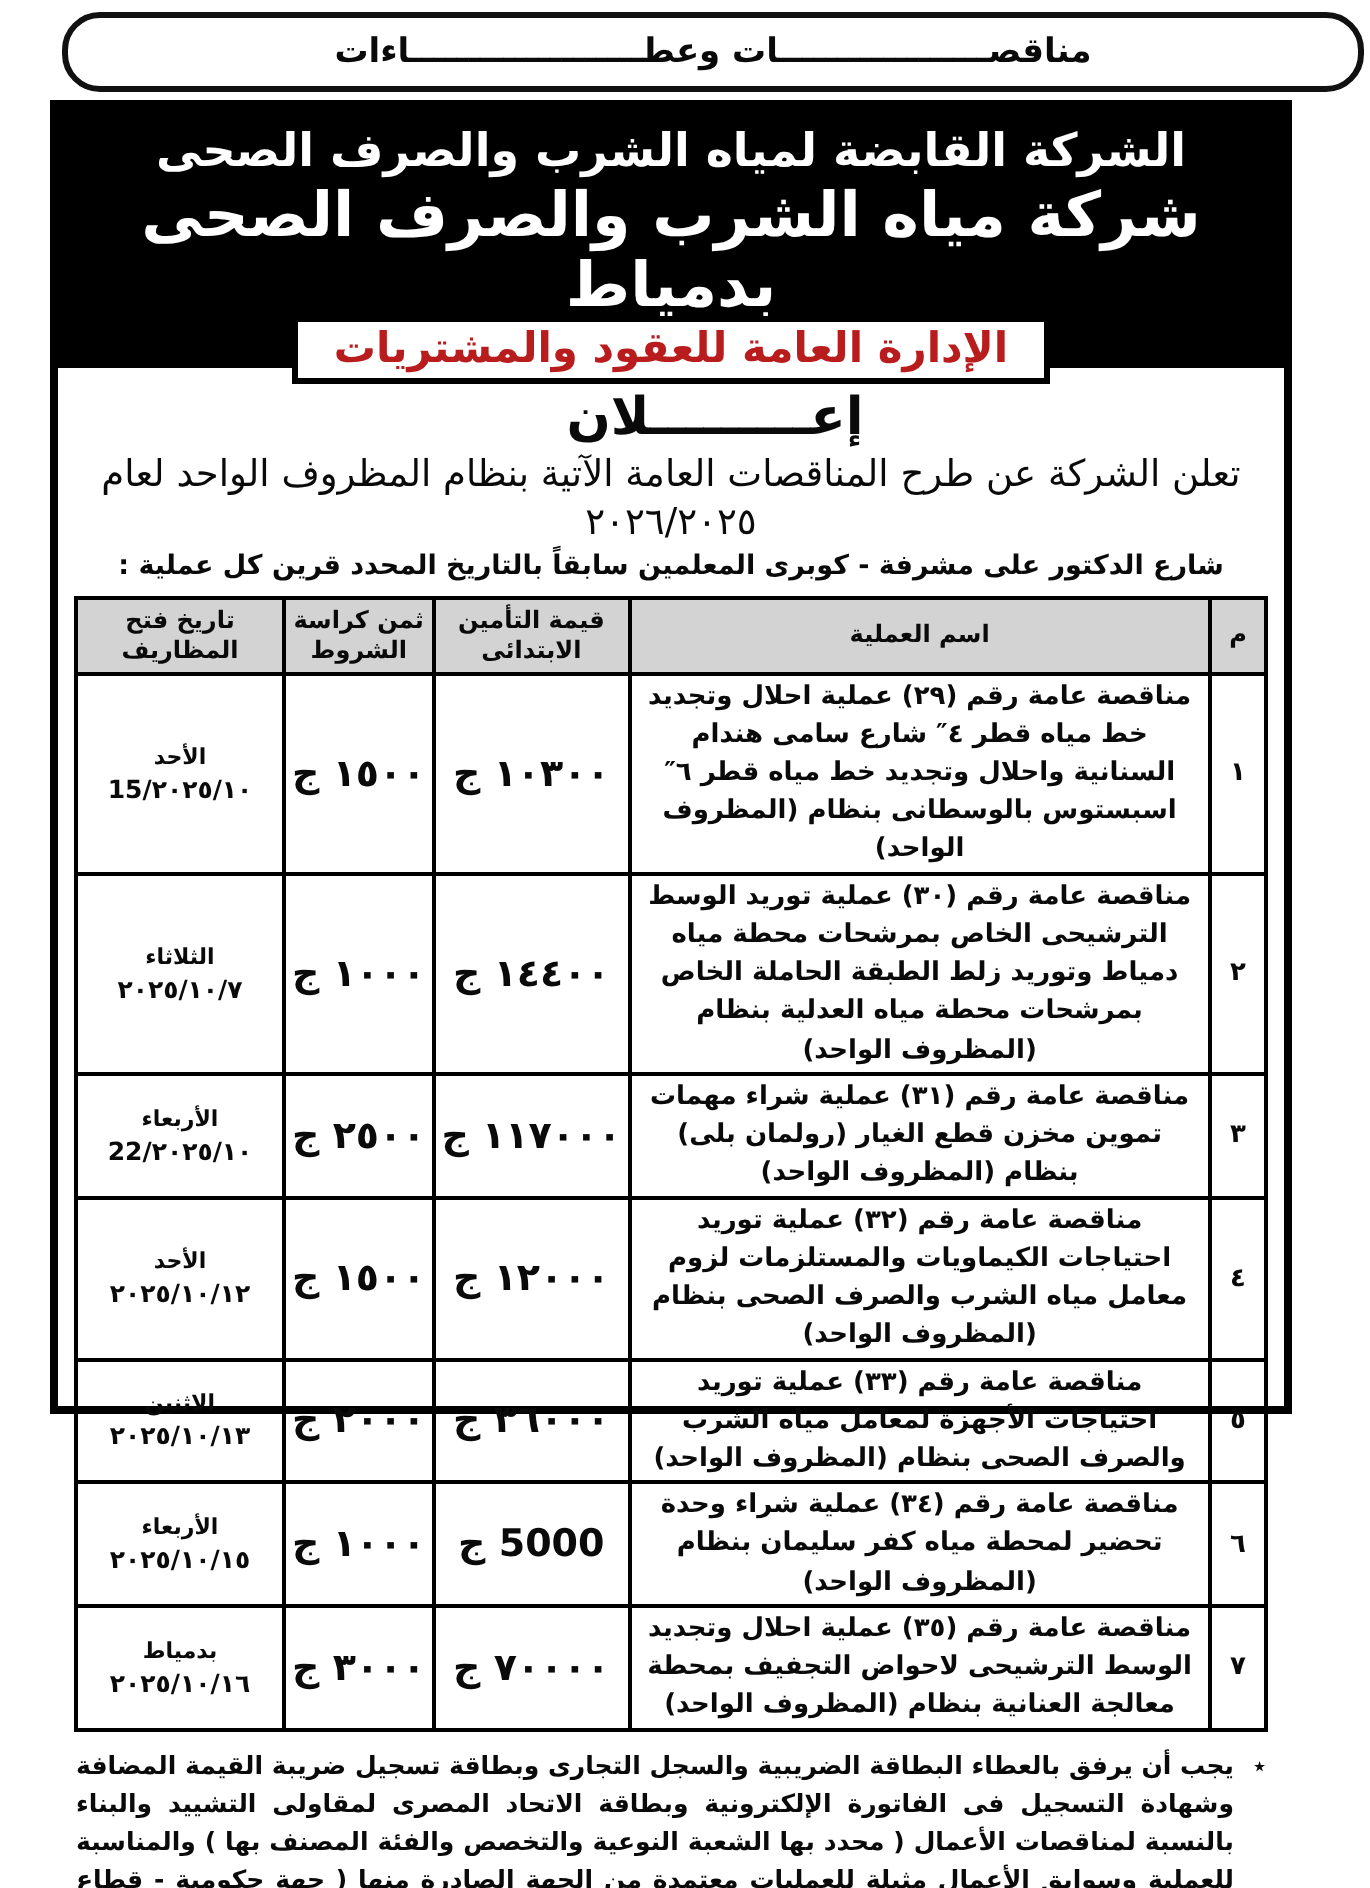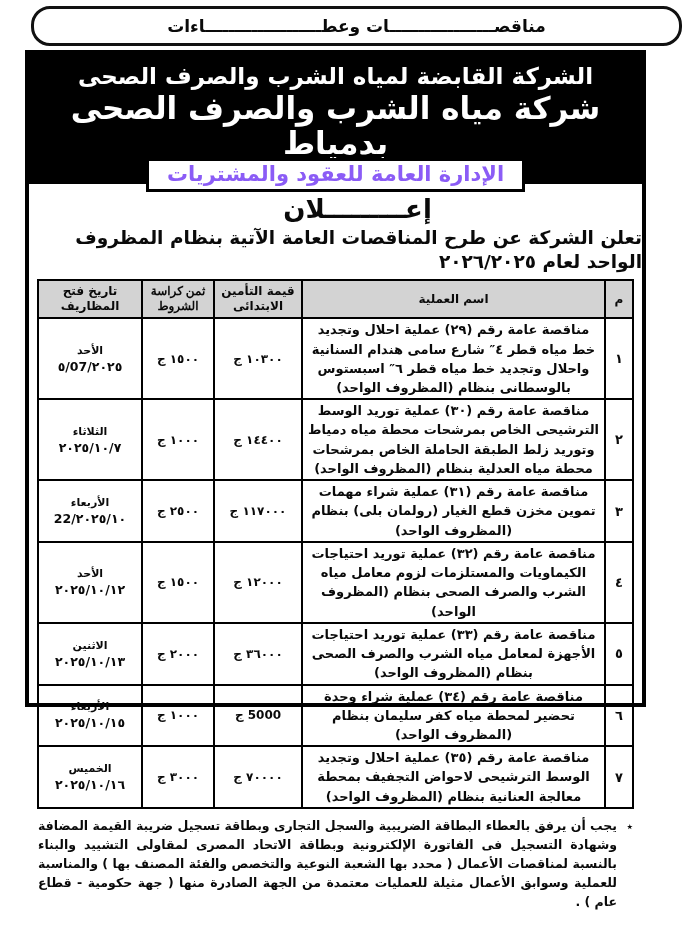--- a/index.html
+++ b/index.html
@@ -32,28 +32,28 @@
     padding:8px 4px 22px;
   }
   .holding{font-size:23px;font-weight:bold;line-height:1.25;}
   .company{font-size:31px;font-weight:bold;line-height:1.15;}
 
   .dept-box{
     align-self:center;
     margin-top:-26px;
     background:#fff;border:3px solid #000;
     padding:1px 18px 3px;
-    font-size:21px;font-weight:bold;color:#8b5cf6;
+    font-size:21px;font-weight:bold;color:#b91c1c;
   }
 
   .announce{
     text-align:center;font-size:26px;font-weight:bold;
     margin-top:2px;line-height:1.2;margin-left:44px;
   }
-  .intro1{font-weight:bold;font-size:18.5px;line-height:1.3;margin-top:1px;}
+  .intro1{text-align:center;font-weight:normal;font-size:18.5px;line-height:1.3;margin-top:1px;}
   .intro2{text-align:center;font-weight:bold;font-size:15.5px;line-height:1.35;}
   .intro3{text-align:center;font-weight:bold;font-size:13.5px;line-height:1.35;}
 
   table.tenders{
     border-collapse:collapse;
     margin:5px 8px 0;
     width:calc(100% - 16px);
     direction:rtl;
   }
   table.tenders th,table.tenders td{
@@ -63,25 +63,25 @@
     vertical-align:middle;
     padding:1px 3px;
   }
   table.tenders thead th{
     background:#d3d3d3;
     font-size:12px;line-height:1.25;
     padding:3px 2px;
   }
   .col-num{width:22px;}
   .col-insurance{width:82px;}
-  .col-booklet{width:66px;font-family:Liberation Serif, serif;}
+  .col-booklet{width:66px;}
   .col-date{width:98px;}
   td.cell-num{font-size:13px;vertical-align:top;padding-top:4px;}
   td.cell-name{font-size:13px;line-height:1.48;padding:2px 5px;}
-  td.cell-money{font-size:12px;vertical-align:top;padding-top:4px;white-space:nowrap;border-radius:30px;}
+  td.cell-money{font-size:19px;vertical-align:top;padding-top:4px;white-space:nowrap;border-radius:30px;}
   td.cell-date{font-size:12.5px;vertical-align:top;padding-top:3px;}
   .day{display:block;font-size:11px;}
   .gdate{display:block;font-size:12.5px;margin-top:2px;}
 
   .notes{padding:7px 9px 0 9px;flex:1;}
   .note{
     display:flex;gap:4px;
     font-size:12.5px;font-weight:bold;line-height:1.52;
     text-align:justify;
     margin-bottom:1px;
@@ -103,40 +103,41 @@
     <div class="blackhead">
       <div class="holding">الشركة القابضة لمياه الشرب والصرف الصحى</div>
       <div class="company">شركة مياه الشرب والصرف الصحى بدمياط</div>
     </div>
 
     <div class="dept-box">الإدارة العامة للعقود والمشتريات</div>
 
     <div class="announce">إعـــــــــلان</div>
 
     <div class="intro1">تعلن الشركة عن طرح المناقصات العامة الآتية بنظام المظروف الواحد لعام ٢٠٢٦/٢٠٢٥</div>
+    <div class="intro3">شارع الدكتور على مشرفة - كوبرى المعلمين سابقاً بالتاريخ المحدد قرين كل عملية :</div>
 
     <table class="tenders">
       <thead>
         <tr>
           <th class="col-num">م</th>
           <th>اسم العملية</th>
           <th class="col-insurance">قيمة التأمين الابتدائى</th>
           <th class="col-booklet">ثمن كراسة الشروط</th>
           <th class="col-date">تاريخ فتح المظاريف</th>
         </tr>
       </thead>
       <tbody>
         <tr>
           <td class="cell-num">١</td>
           <td class="cell-name">مناقصة عامة رقم (٢٩) عملية احلال وتجديد خط مياه قطر ٤″ شارع سامى هندام السنانية واحلال وتجديد خط مياه قطر ٦″ اسبستوس بالوسطانى بنظام (المظروف الواحد)</td>
           <td class="cell-money">١٠٣٠٠ ج</td>
           <td class="cell-money">١٥٠٠ ج</td>
           <td class="cell-date">
             <span class="day">الأحد</span>
-            <span class="gdate">٢٠٢٥/07/٥</span>
+            <span class="gdate">٢٠٢٥/١٠/15</span>
           </td>
         </tr>
         <tr>
           <td class="cell-num">٢</td>
           <td class="cell-name">مناقصة عامة رقم (٣٠) عملية توريد الوسط الترشيحى الخاص بمرشحات محطة مياه دمياط وتوريد زلط الطبقة الحاملة الخاص بمرشحات محطة مياه العدلية بنظام (المظروف الواحد)</td>
           <td class="cell-money">١٤٤٠٠ ج</td>
           <td class="cell-money">١٠٠٠ ج</td>
           <td class="cell-date">
             <span class="day">الثلاثاء</span>
             <span class="gdate">٢٠٢٥/١٠/٧</span>
@@ -181,21 +182,21 @@
             <span class="day">الأربعاء</span>
             <span class="gdate">٢٠٢٥/١٠/١٥</span>
           </td>
         </tr>
         <tr>
           <td class="cell-num">٧</td>
           <td class="cell-name">مناقصة عامة رقم (٣٥) عملية احلال وتجديد الوسط الترشيحى لاحواض التجفيف بمحطة معالجة العنانية بنظام (المظروف الواحد)</td>
           <td class="cell-money">٧٠٠٠٠ ج</td>
           <td class="cell-money">٣٠٠٠ ج</td>
           <td class="cell-date">
-            <span class="day">الخميس</span>
+            <span class="day">بدمياط</span>
             <span class="gdate">٢٠٢٥/١٠/١٦</span>
           </td>
         </tr>
       </tbody>
     </table>
 
     <div class="notes">
       <div class="note">
         <span class="star">٭</span>
         <span class="txt">يجب أن يرفق بالعطاء البطاقة الضريبية والسجل التجارى وبطاقة تسجيل ضريبة القيمة المضافة وشهادة التسجيل فى الفاتورة الإلكترونية وبطاقة الاتحاد المصرى لمقاولى التشييد والبناء بالنسبة لمناقصات الأعمال ( محدد بها الشعبة النوعية والتخصص والفئة المصنف بها ) والمناسبة للعملية وسوابق الأعمال مثيلة للعمليات معتمدة من الجهة الصادرة منها ( جهة حكومية - قطاع عام ) .</span>

